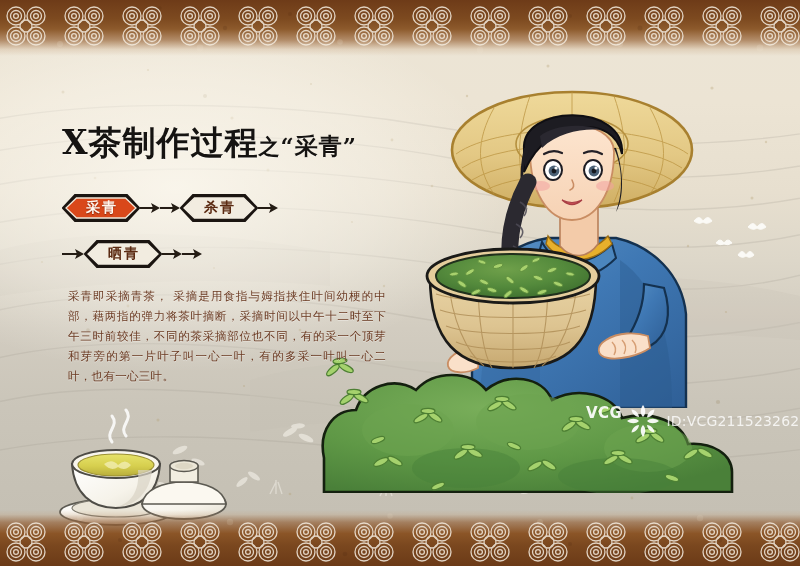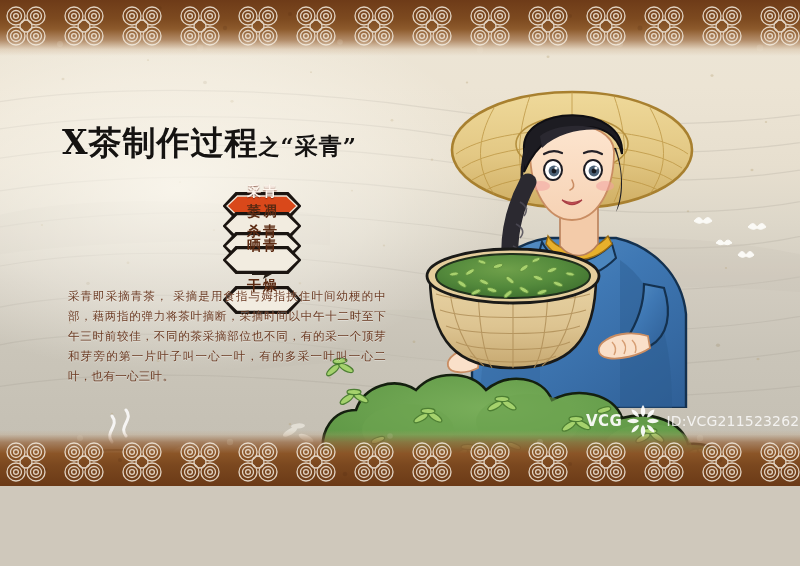--- a/index.html
+++ b/index.html
@@ -1,20 +1,20 @@
 <!DOCTYPE html>
 <html><head>
 <meta charset="utf-8">
 <style>
   * { margin:0; padding:0; box-sizing:border-box; }
   html,body { width:800px; height:566px; overflow:hidden; background:#cfc8bb; }
   body { font-family:"Liberation Sans", sans-serif; }
 
   #poster {
-    position:relative; width:800px; height:486px; overflow:hidden;
+    position:relative; width:800px; height:566px; overflow:hidden;
     background:#d8d2c6;
   }
 
   
   .bg-base {
     position:absolute; inset:0;
     background:
       linear-gradient(180deg,
         #ece5d6 0%,
         #ece4d4 18%,
@@ -68,22 +68,22 @@
     font-family:"DejaVu Serif","Liberation Serif", serif;
     font-weight:700; font-size:33px; color:#151311; letter-spacing:1px;
     white-space:nowrap; line-height:1;
     text-shadow:0 1px 0 rgba(255,255,255,.45);
   }
   .title .sub { font-size:21px; }
   .title .quote { font-size:23px; }
 
   
   .flow { position:absolute; left:62px; top:192px; width:400px; }
-  .flow-row { display:flex; align-items:center; height:32px;flex-direction:column; }
-  .flow-row + .flow-row { margin-top:0; }
+  .flow-row { display:flex; align-items:center; height:32px; }
+  .flow-row + .flow-row { margin-top:14px; }
   .hexwrap { position:relative; width:78px; height:28px; }
   .hexwrap svg { position:absolute; left:0; top:0; }
   .hexlabel {
     position:absolute; inset:0; display:flex; align-items:center; justify-content:center;
     font-family:"DejaVu Serif","Liberation Serif", serif;
     font-weight:700; font-size:14px; letter-spacing:2px; color:#5b2a12;
     padding-left:2px;
   }
   .hexwrap.active .hexlabel { color:#fff7ef; text-shadow:0 1px 1px rgba(90,20,0,.6); }
   .arrow { width:20px; height:16px; flex:0 0 20px; }
@@ -102,21 +102,21 @@
 
   .birds { left:686px; top:205px; }
   .ground-leaves { left:150px; top:390px; opacity:.75; }
 
   .woman { left:420px; top:78px; }
   .bushes { left:318px; top:318px; }
   .teacup { left:52px; top:408px; }
 
   
   .wm { position:absolute; left:586px; top:404px; display:flex; align-items:center; gap:6px; }
-  .wm-logo { display:flex; align-items:center; gap:4px; }
+  .wm-logo { display:flex; gap:4px; }
   .wm-text {
     font-family:"DejaVu Sans","Liberation Sans", sans-serif;
     font-weight:700; font-size:15px; color:#ffffff; letter-spacing:.5px;
     opacity:.92;
   }
   .wm-id {
     font-family:"DejaVu Sans","Liberation Sans", sans-serif;
     font-size:14px; color:#ffffff; opacity:.80; letter-spacing:.2px;
     white-space:nowrap;
   }
@@ -670,27 +670,20 @@
         <div class="hexlabel">采青</div>
       </div>
 
       <div class="arrow">
         <svg width="20" height="16" viewBox="0 0 20 16">
           <path d="M0 8 H14" stroke="#241c14" stroke-width="2"></path>
           <path d="M20 8 L11 3 L13 8 L11 13 Z" fill="#241c14"></path>
         </svg>
       </div>
 
-      <div class="hexwrap">
-        <svg width="78" height="28" viewBox="0 0 78 28">
-          <path d="M13 1 L65 1 L77 14 L65 27 L13 27 L1 14 Z" fill="#1b1511" stroke="#1b1511" stroke-width="2"></path>
-          <path d="M14.5 4 L63.5 4 L74 14 L63.5 24 L14.5 24 L4 14 Z" fill="#f2ece0" stroke="#f2ece0" stroke-width="1.3"></path>
-        </svg>
-        <div class="hexlabel">萎凋</div>
-      </div>
 
       <div class="arrow">
         <svg width="20" height="16" viewBox="0 0 20 16">
           <path d="M0 8 H14" stroke="#241c14" stroke-width="2"></path>
           <path d="M20 8 L11 3 L13 8 L11 13 Z" fill="#241c14"></path>
         </svg>
       </div>
 
       <div class="hexwrap">
         <svg width="78" height="28" viewBox="0 0 78 28">
@@ -733,27 +726,20 @@
       </div>
 
 
       <div class="arrow">
         <svg width="20" height="16" viewBox="0 0 20 16">
           <path d="M0 8 H14" stroke="#241c14" stroke-width="2"></path>
           <path d="M20 8 L11 3 L13 8 L11 13 Z" fill="#241c14"></path>
         </svg>
       </div>
 
-      <div class="hexwrap">
-        <svg width="78" height="28" viewBox="0 0 78 28">
-          <path d="M13 1 L65 1 L77 14 L65 27 L13 27 L1 14 Z" fill="#1b1511" stroke="#1b1511" stroke-width="2"></path>
-          <path d="M14.5 4 L63.5 4 L74 14 L63.5 24 L14.5 24 L4 14 Z" fill="#f2ece0" stroke="#f2ece0" stroke-width="1.3"></path>
-        </svg>
-        <div class="hexlabel">干燥</div>
-      </div>
     </div>
   </div>
 
   <div class="body-copy">采青即采摘青茶， 采摘是用食指与姆指挟住叶间幼梗的中部，藉两指的弹力将茶叶摘断，采摘时间以中午十二时至下午三时前较佳，不同的茶采摘部位也不同，有的采一个顶芽和芽旁的第一片叶子叫一心一叶，有的多采一叶叫一心二叶，也有一心三叶。</div>
 
   <div class="wm">
     <div class="wm-logo">
       <span class="wm-text">VCG</span>
       <span class="wm-mark">
         <svg width="34" height="34" viewBox="0 0 34 34">

